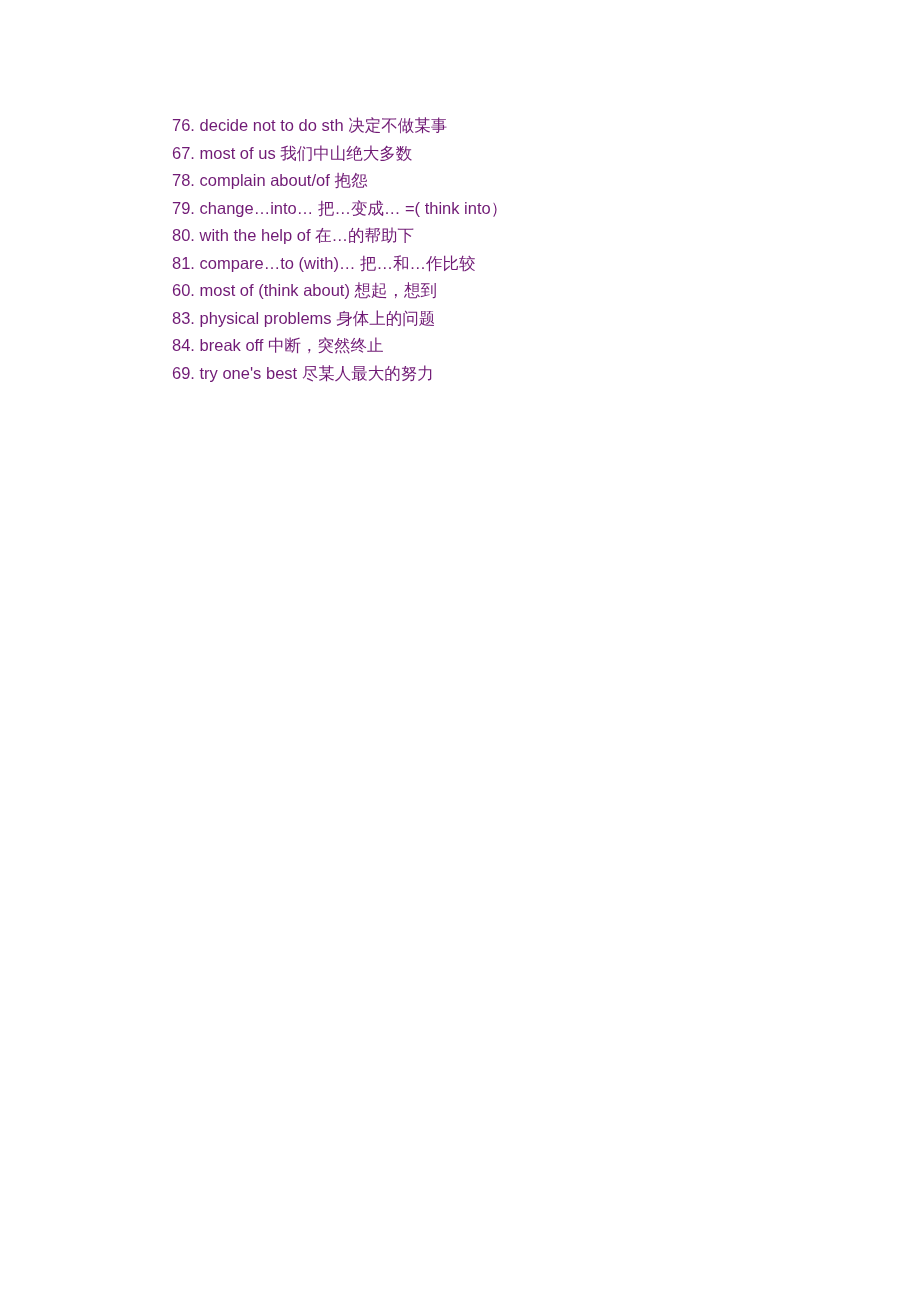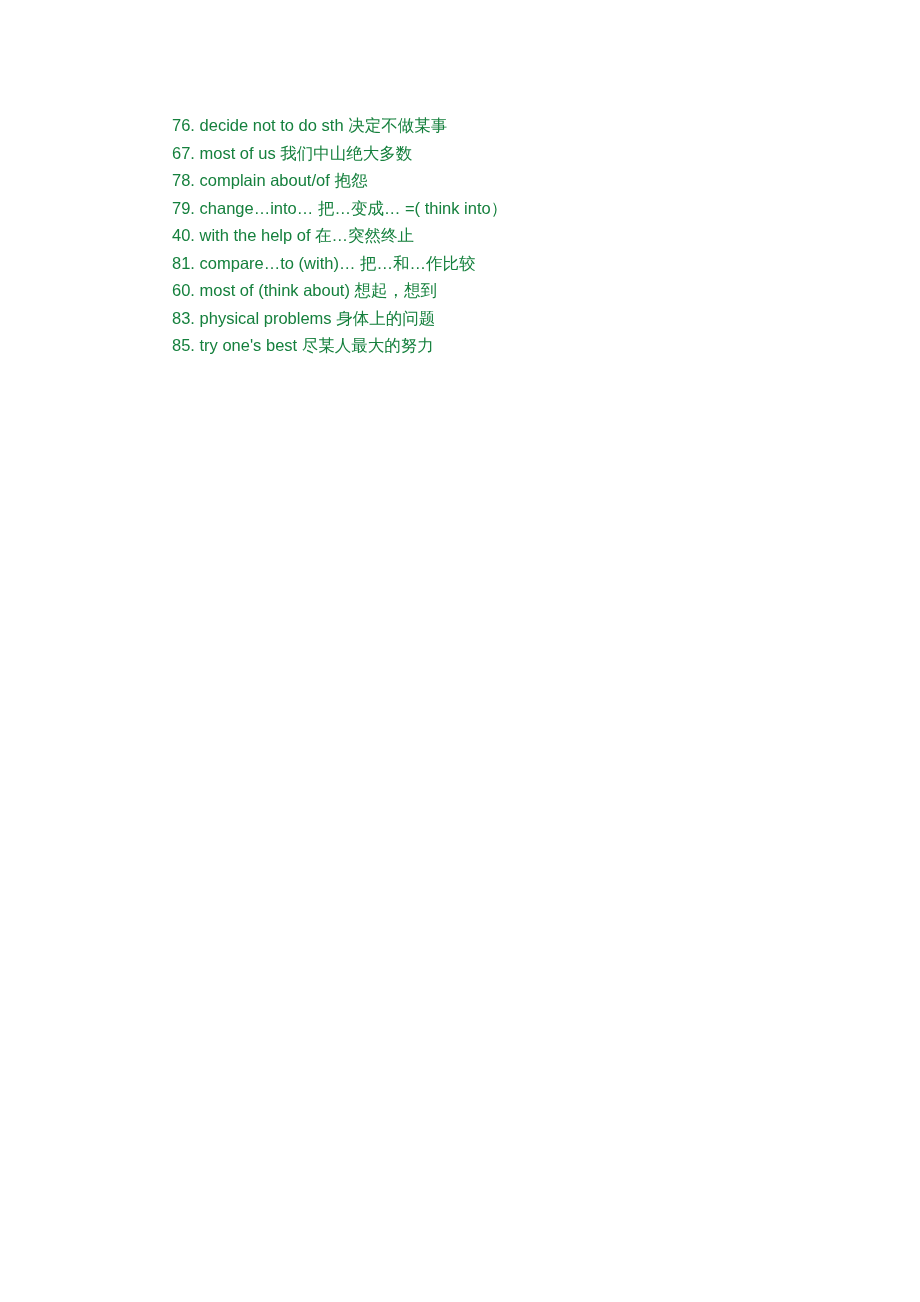--- a/index.html
+++ b/index.html
@@ -11,21 +11,21 @@
       width: 920px;
       height: 1302px;
       background: #ffffff;
       font-family: Arial, "Microsoft YaHei", "SimSun", sans-serif;
       padding-top: 112px;
       padding-left: 172px;
     }
     .entry {
       font-size: 16.5px;
       line-height: 27.5px;
-      color: #15803d;
+      color: #701a75;
       white-space: nowrap;
     }
     .entry .num {
       display: inline;
     }
     .entry .en {
       display: inline;
     }
     .entry .zh {
       display: inline;
@@ -54,42 +54,48 @@
     <span class="en">complain about/of </span>
     <span class="zh">抱怨</span>
   </div>
   <div class="entry">
     <span class="num">79.</span>
     <span> </span>
     <span class="en">change…into…</span>
     <span class="zh">把…变成… =( think into）</span>
   </div>
   <div class="entry">
-    <span class="num">40.</span>
+    <span class="num">80.</span>
     <span> </span>
     <span class="en">with the help of </span>
-    <span class="zh">在…突然终止</span>
+    <span class="zh">在…的帮助下</span>
   </div>
   <div class="entry">
     <span class="num">81.</span>
     <span> </span>
     <span class="en">compare…to (with)… </span>
     <span class="zh">把…和…作比较</span>
   </div>
   <div class="entry">
     <span class="num">60.</span>
     <span> </span>
     <span class="en">most of (think about) </span>
     <span class="zh">想起，想到</span>
   </div>
   <div class="entry">
     <span class="num">83.</span>
     <span> </span>
     <span class="en">physical problems </span>
     <span class="zh">身体上的问题</span>
   </div>
   <div class="entry">
-    <span class="num">85.</span>
+    <span class="num">84.</span>
+    <span> </span>
+    <span class="en">break off </span>
+    <span class="zh">中断，突然终止</span>
+  </div>
+  <div class="entry">
+    <span class="num">69.</span>
     <span> </span>
     <span class="en">try one's best </span>
     <span class="zh">尽某人最大的努力</span>
   </div>
 </div>
 
 </body></html>

